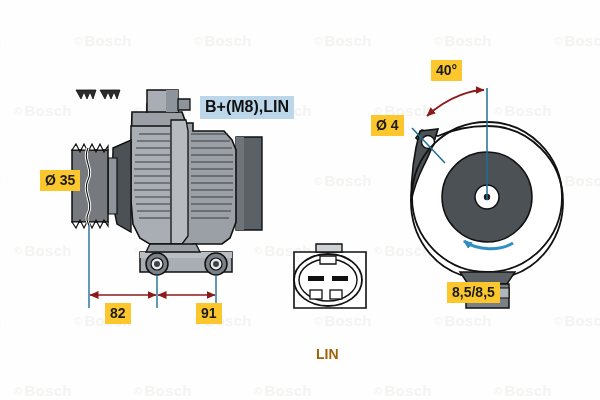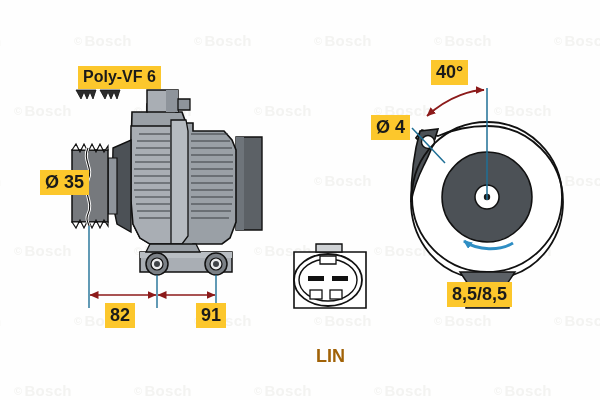--- a/index.html
+++ b/index.html
@@ -50,21 +50,21 @@
     font-family: "Liberation Sans", sans-serif;
     font-weight: bold;
     line-height: 1;
     white-space: nowrap;
     padding: 3px 5px 4px 5px;
   }
   .lbl-yellow { background: #fcc72c; color: #1a1a1a; }
   .lbl-blue   { background: #bcd7ea; color: #111111; }
   .lbl-plain  { background: transparent; color: #a16207; margin-top: 32px; }
   .s17 { font-size: 16px; }
-  .s15 { font-size: 18px; }
+  .s15 { font-size: 14px; }
 </style>
 </head>
 <body>
 
 <div id="stage">
 
   <div id="watermarks">
       <div class="wm" style="left: -46px; top: 32px; color: rgb(243, 243, 241);">Bosch</div>
       <div class="wm" style="left: 74px; top: 32px; color: rgb(243, 243, 241);"><span class="wmc">©</span>Bosch</div>
       <div class="wm" style="left: 194px; top: 32px; color: rgb(243, 243, 241);"><span class="wmc">©</span>Bosch</div>
@@ -258,22 +258,22 @@
       <path d="M466,288 L509,288 L509,298 L466,298 Z" fill="#b0b5ba" stroke="#111" stroke-width="1.1"></path>
 
       <line x1="487" y1="88" x2="487" y2="200" stroke="#1f6f96" stroke-width="1.5"></line>
 
       <line x1="412" y1="128" x2="445" y2="163" stroke="#1f6f96" stroke-width="1.5"></line>
 
       <path d="M427,116 C450,95 474,90 484,90" fill="none" stroke="#8c1a1a" stroke-width="1.8" marker-start="url(#arrRedL)" marker-end="url(#arrRedR)"></path>
     </g>
   </svg>
 
-  <div class="lbl lbl-yellow s17" style="left:78px; top:66px;">Poly-VF 6</div>
-
+
+  <div class="lbl lbl-blue s17" style="left:200px; top:96px;">B+(M8),LIN</div>
 
   <div class="lbl lbl-yellow s15" style="left:40px; top:170px;">Ø 35</div>
 
   <div class="lbl lbl-yellow s15" style="left:105px; top:303px;">82</div>
 
   <div class="lbl lbl-yellow s15" style="left:196px; top:303px;">91</div>
 
   <div class="lbl lbl-plain s15" style="left:311px; top:312px;">LIN</div>
 
   <div class="lbl lbl-yellow s15" style="left:371px; top:115px;">Ø 4</div>

